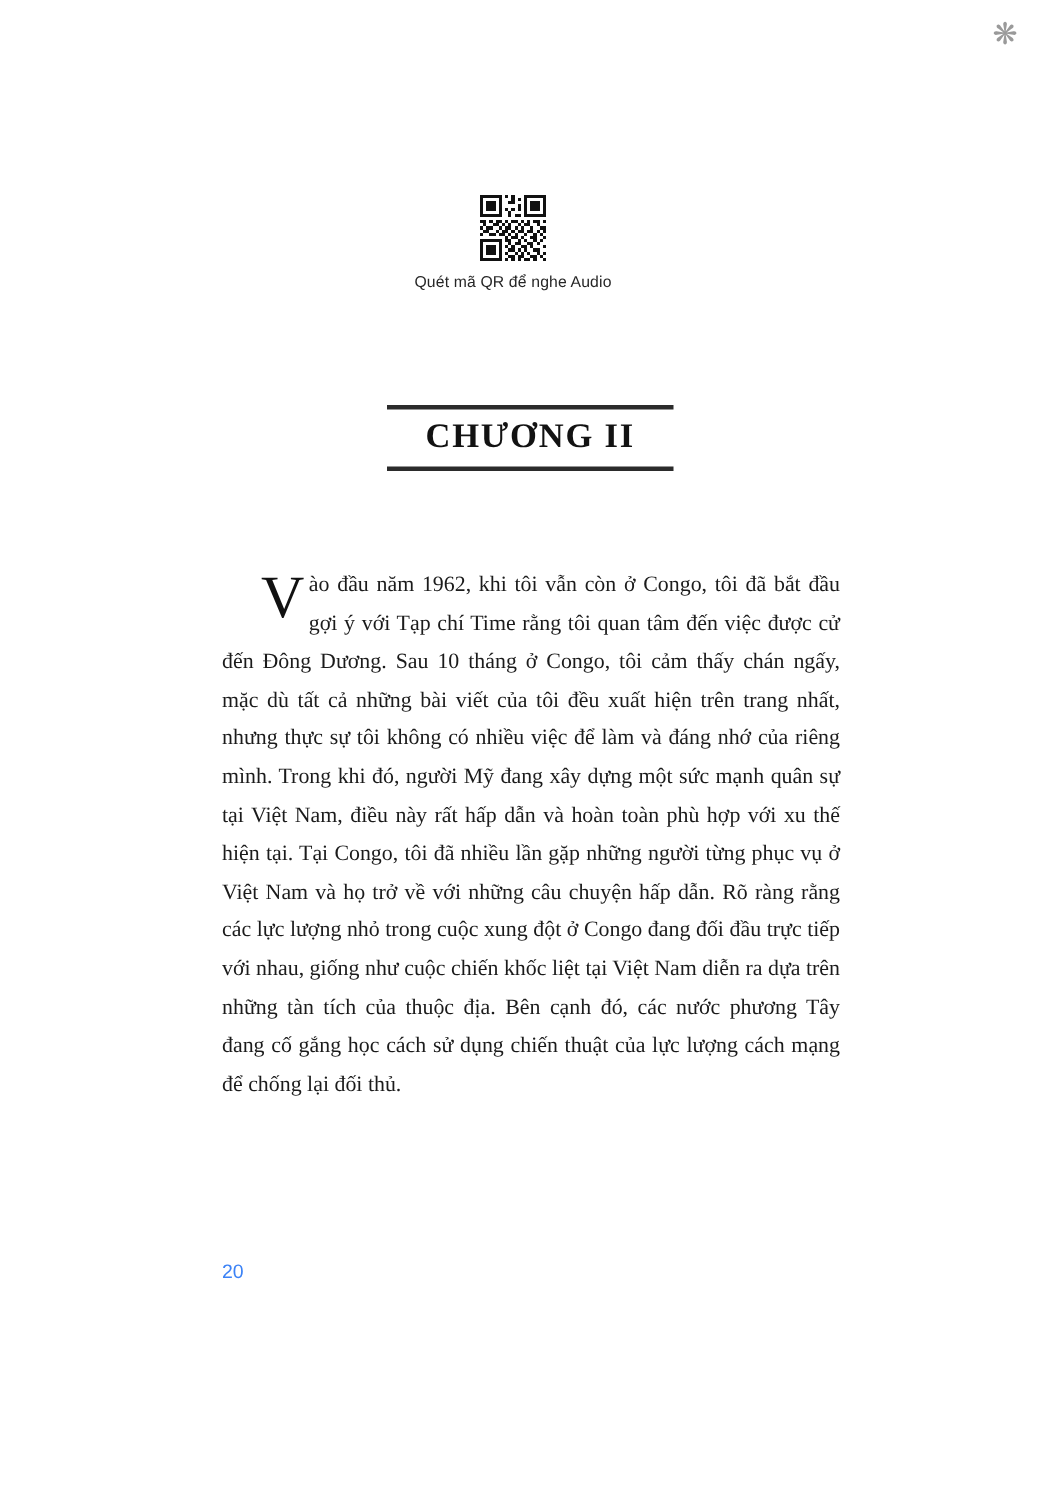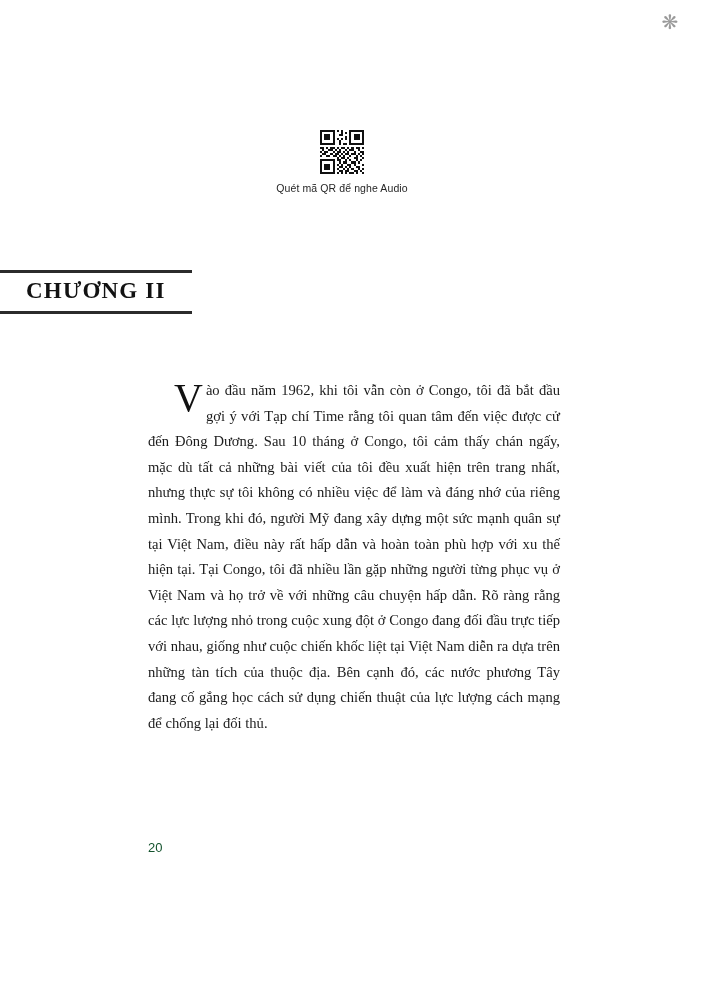--- a/index.html
+++ b/index.html
@@ -52,21 +52,21 @@
     font-size: 10.5px;
     color: #262626;
     letter-spacing: 0.1px;
   }
   
   .chapter {
     position: absolute;
     top: 270px;
     left: 0;
     width: 707px;
-    text-align: left;
+    text-align: center;
   }
   .chapter-inner {
     display: inline-block;
     padding: 5px 26px 7px 26px;
     border-top: 3px solid #2b2b2b;
     border-bottom: 3px solid #2b2b2b;
   }
   .chapter-title {
     font-family: "Liberation Serif", serif;
     font-weight: bold;
@@ -106,21 +106,21 @@
     margin-left: 26px;
     color: #111111;
   }
   
   .page-number {
     position: absolute;
     left: 148px;
     top: 840px;
     font-family: "Liberation Sans", sans-serif;
     font-size: 13px;
-    color: #14532d;
+    color: #3b82f6;
   }
 </style>
 </head>
 <body>
 
 <div class="page">
 
   <div class="top-mark">❋</div>
 
   <div class="qr-block">

